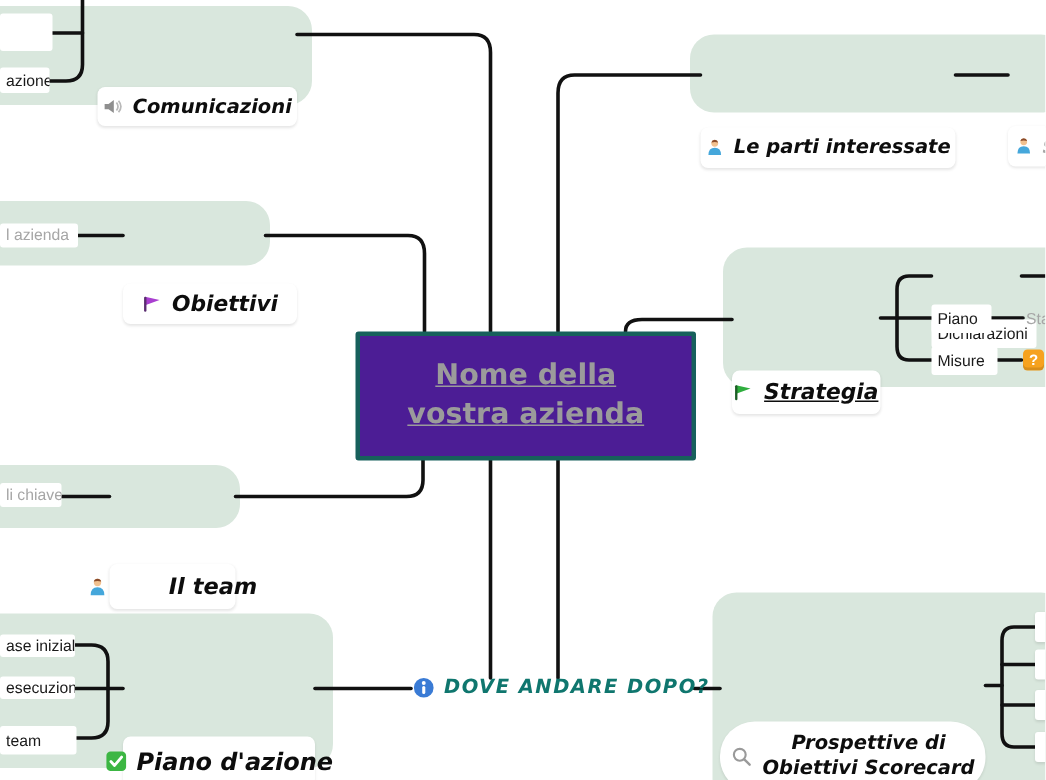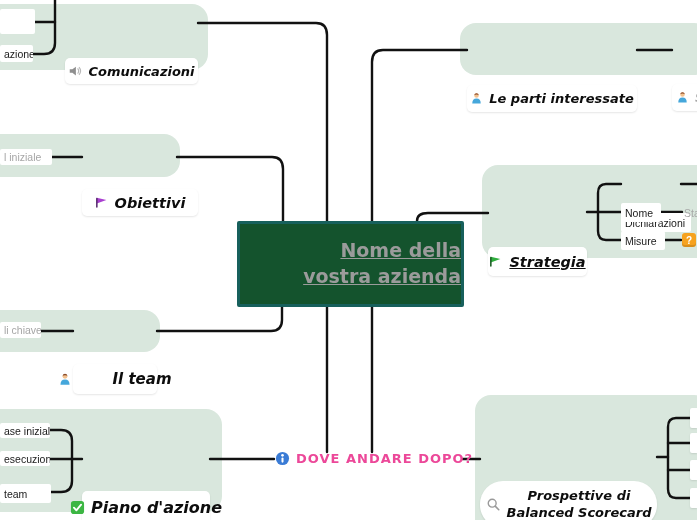--- a/index.html
+++ b/index.html
@@ -7,27 +7,27 @@
          font-family:"DejaVu Sans",sans-serif;}
   .panel{position:absolute;background:#d9e7dd;border-radius:16px;}
   svg.wires{position:absolute;left:0;top:0;pointer-events:none;}
   .node{position:absolute;background:#ffffff;border-radius:5px;display:flex;align-items:center;
         justify-content:center;gap:6px;font-weight:bold;font-style:italic;color:#0d0d0d;
         box-shadow:0 1px 2px rgba(0,0,0,0.10);white-space:nowrap;margin-top:48px;}
   .chip{position:absolute;background:#ffffff;font-family:"Liberation Sans",sans-serif;
         font-size:10.5px;color:#1a1a1a;display:flex;align-items:center;padding:0 4px;
         overflow:hidden;white-space:nowrap;border-radius:2px;}
   .chip.gray{color:#a6a6a6;}
-  .central{position:absolute;left:237px;top:221px;width:221px;height:80px;background:#14532d;
+  .central{position:absolute;left:237px;top:221px;width:221px;height:80px;background:#4c1d95;
            border:3px solid #17605c;border-radius:2px;display:flex;flex-direction:column;
-           align-items:flex-end;justify-content:center;color:#9b9b9b;font-weight:bold;
+           align-items:center;justify-content:center;color:#9b9b9b;font-weight:bold;
            font-size:19px;line-height:1.35;}
   .central div{text-decoration:underline;}
   .freelabel{position:absolute;display:flex;align-items:flex-start;gap:6px;font-weight:bold;
-             color:#ec4899;white-space:nowrap;}
+             font-style:italic;color:#0f766e;white-space:nowrap;}
   .qicon{position:absolute;width:14px;height:14px;background:#f6a21f;border-radius:3px;
          color:#ffffff;font-family:"Liberation Sans",sans-serif;font-weight:bold;font-size:10px;
          display:flex;align-items:center;justify-content:center;box-shadow:inset 0 -2px 0 rgba(0,0,0,0.12);}
   .sliver{position:absolute;background:#ffffff;border-radius:2px 0 0 2px;box-shadow:0 1px 2px rgba(0,0,0,0.10);}
   .ic{display:inline-flex;flex:none;}
 </style>
 </head>
 <body>
 
 <div id="stage">
@@ -102,24 +102,24 @@
   <div class="node" style="left:82px;top:141px;width:116px;height:27px;font-size:14.5px;">
     <span class="ic">
       <svg width="14" height="14" viewBox="0 0 16 16">
           <path d="M2,2 L13,4.5 L2,8.5 Z" fill="#a93fd0"></path>
           <rect x="1.2" y="2" width="1.8" height="11.5" rx="0.9" fill="#5a2d70"></rect>
         </svg>
     </span>
     <span>Obiettivi</span>
   </div>
   <div class="chip gray" style="left:0;top:149px;width:44px;height:16px;">
-    <span>l iniziale</span>
-  </div>
-
-  <div class="node" style="left:73px;top:316px;width:84px;height:30px;font-size:15px;gap:40px;">
+    <span>l azienda</span>
+  </div>
+
+  <div class="node" style="left:73px;top:328px;width:84px;height:30px;font-size:15px;gap:40px;">
     <span class="ic">
       <svg width="14" height="15" viewBox="0 0 16 16">
           <circle cx="8" cy="4.4" r="2.8" fill="#f2c18f"></circle>
           <path d="M5.2,3.6 a2.9,2.9 0 0 1 5.6,0 a5,2 0 0 0 -5.6,0 Z" fill="#8a4b2a"></path>
           <path d="M2.8,14 q0,-6 5.2,-6 q5.2,0 5.2,6 Z" fill="#45a7db"></path>
         </svg>
     </span>
     <span>Il team</span>
   </div>
   <div class="chip gray" style="left:0;top:322px;width:33px;height:16px;text-align:right;">
@@ -184,42 +184,42 @@
           <path d="M2,2 L13,4.5 L2,8.5 Z" fill="#2fae3e"></path>
           <rect x="1.2" y="2" width="1.8" height="11.5" rx="0.9" fill="#1c5e25"></rect>
         </svg>
     </span>
     <span>Strategia</span>
   </div>
   <div class="chip" style="left:621px;top:175px;width:62px;height:19px;margin-top:38px;">
     <span>Dichiarazioni</span>
   </div>
   <div class="chip" style="left:621px;top:203px;width:32px;height:19px;">
-    <span>Nome</span>
+    <span>Piano</span>
   </div>
   <div class="chip gray" style="left:684px;top:204px;width:13px;height:17px;background:transparent;padding:0;">
     <span>Stat</span>
   </div>
   <div class="chip" style="left:621px;top:231px;width:36px;height:19px;">
     <span>Misure</span>
   </div>
   <div class="qicon" style="left:682px;top:233px;">
     <span>?</span>
   </div>
 
   <div class="node" style="left:480px;top:433px;width:177px;height:47px;font-size:13px;line-height:1.3;border-radius:23px;">
     <span class="ic">
       <svg width="15" height="15" viewBox="0 0 16 16">
           <circle cx="6.6" cy="6.6" r="4.2" stroke="#9a9a9a" stroke-width="1.5" fill="none"></circle>
           <line x1="9.8" y1="9.8" x2="13.6" y2="13.6" stroke="#9a9a9a" stroke-width="1.7" stroke-linecap="round"></line>
         </svg>
     </span>
     <span style="text-align:center;">
       <div>Prospettive di</div>
-      <div>Balanced Scorecard</div>
+      <div>Obiettivi Scorecard</div>
     </span>
   </div>
 
   <div class="sliver" style="left:690px;top:408px;width:7px;height:20px;"></div>
   <div class="sliver" style="left:690px;top:433px;width:7px;height:20px;"></div>
   <div class="sliver" style="left:690px;top:460px;width:7px;height:20px;"></div>
   <div class="sliver" style="left:690px;top:488px;width:7px;height:20px;"></div>
 
 </div>
 

